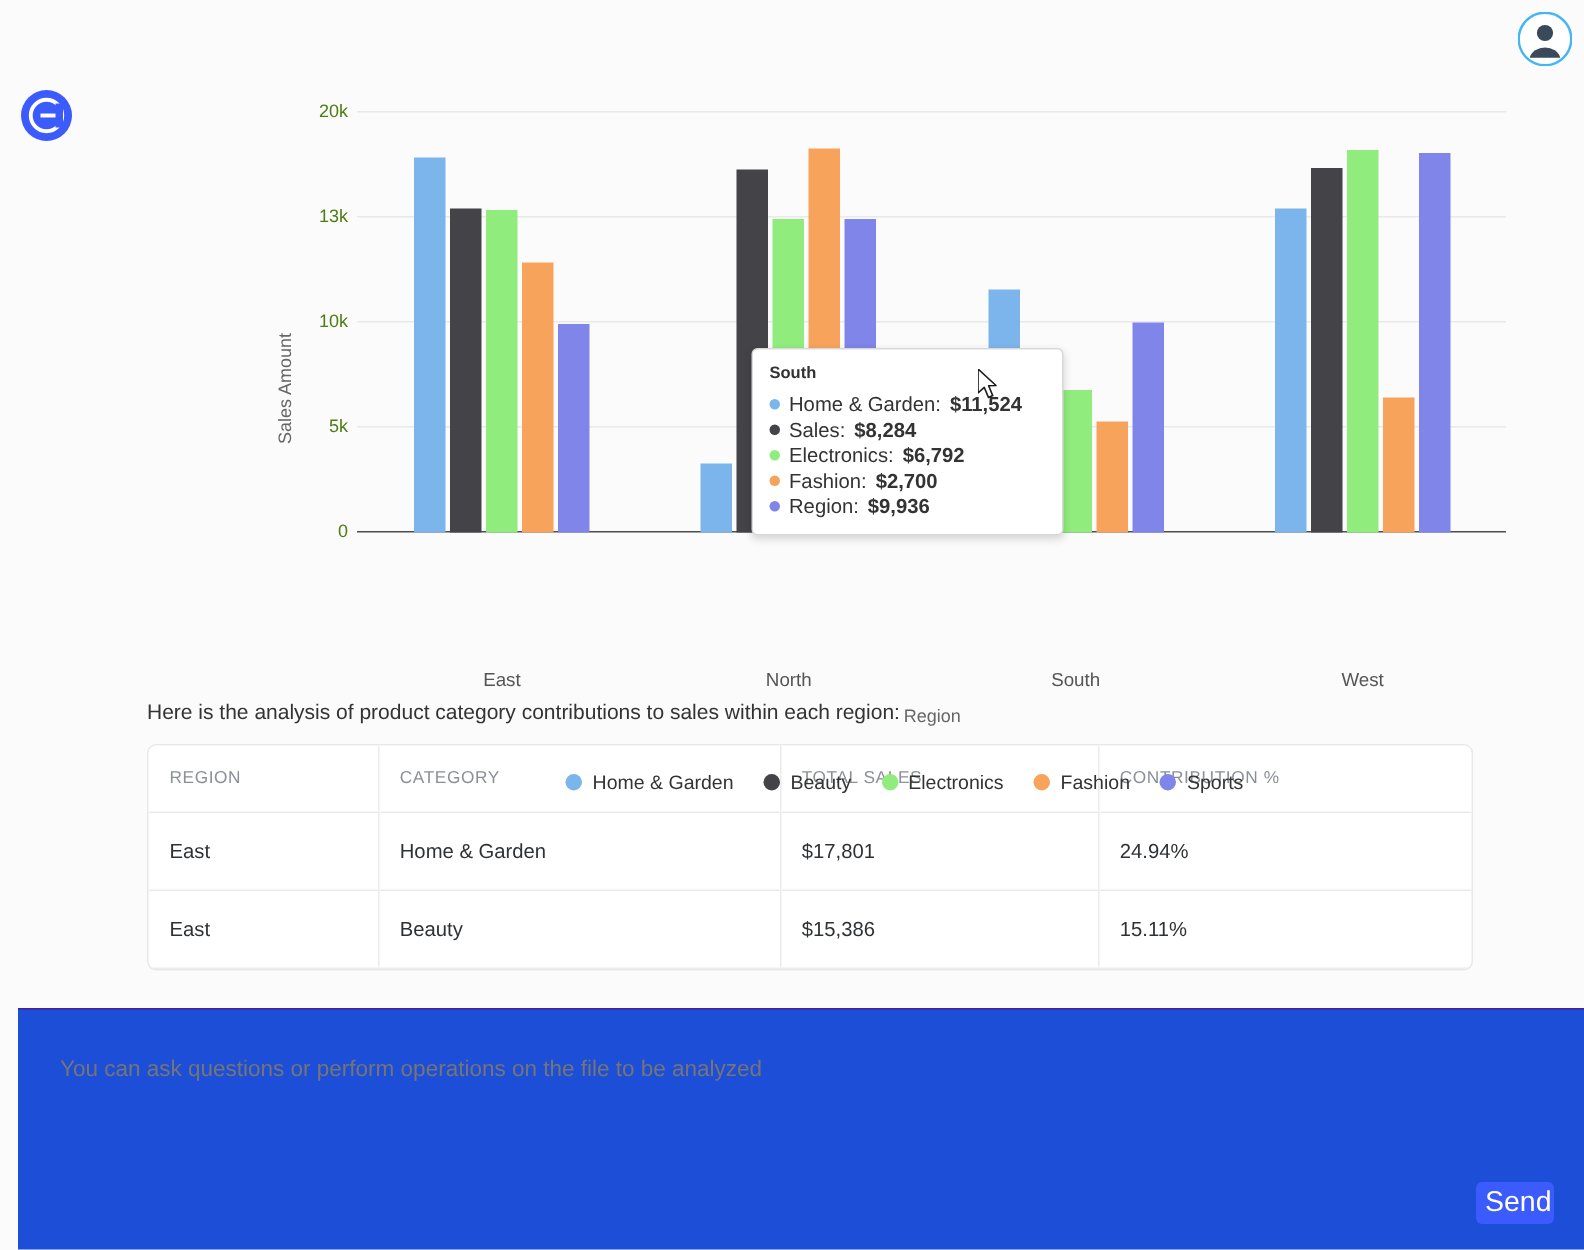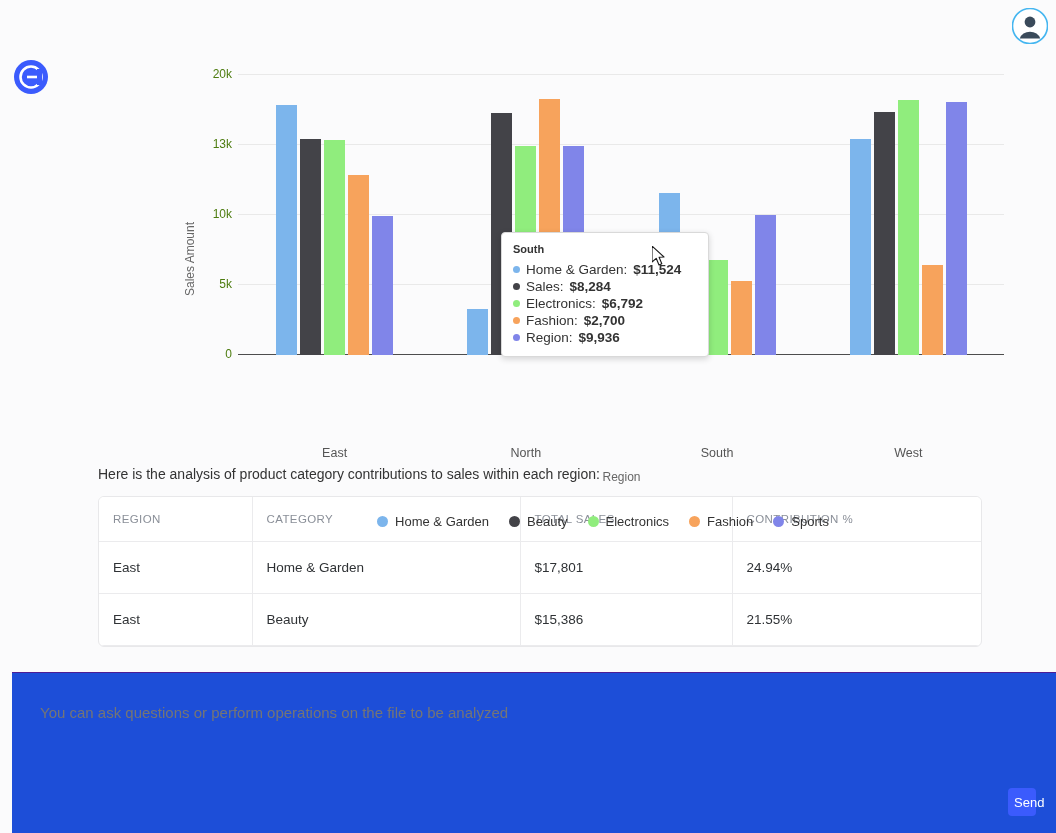--- a/index.html
+++ b/index.html
@@ -139,23 +139,23 @@
     background:#1d4ed8;border-top:1px solid #4c1d95;margin-left:12px;
   }
   .composer-input{
     position:absolute;left:26px;top:30px;right:26px;
     font-size:15px;color:#b9bcc4;
     background:transparent;border:none;outline:none;width:900px;
     font-family:"Liberation Sans", sans-serif;
   }
   .send-btn{
     position:absolute;right:32px;bottom:18px;
-    width:28px;height:28px;border-radius:4px;
+    width:52px;height:28px;border-radius:4px;
     background:#3b5bfd;color:#fff;border:none;
-    font-size:13px;cursor:pointer;
+    font-size:19px;cursor:pointer;
     font-family:"Liberation Sans", sans-serif;
   }
 </style>
 </head>
 <body>
 
 <div class="chat-scroll">
 
   <div class="user-row">
     <div class="avatar">
@@ -322,21 +322,21 @@
               <tr>
                 <td>East</td>
                 <td>Home &amp; Garden</td>
                 <td>$17,801</td>
                 <td>24.94%</td>
               </tr>
               <tr>
                 <td>East</td>
                 <td>Beauty</td>
                 <td>$15,386</td>
-                <td>21.55%</td>
+                <td>15.11%</td>
               </tr>
             </tbody>
         </table>
       </div>
 
     </div>
   </div>
 </div>
 
 <div class="composer">

